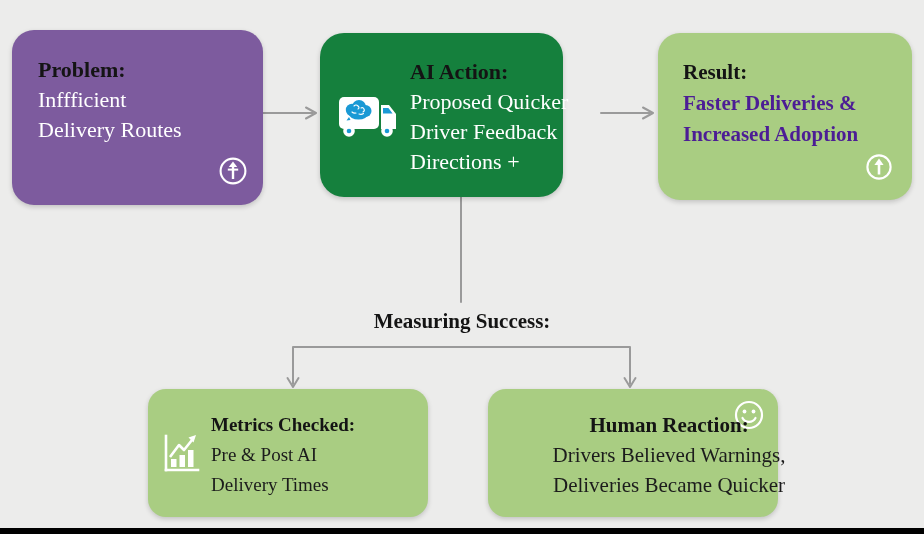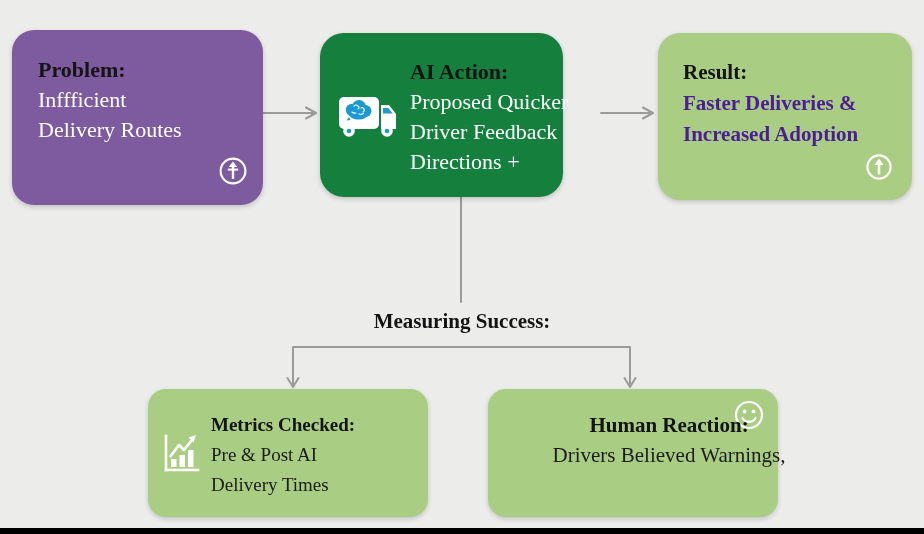--- a/index.html
+++ b/index.html
@@ -161,17 +161,18 @@
       <svg width="32" height="32" viewBox="0 0 32 32">
         <circle cx="16" cy="16" r="13" fill="none" stroke="#ffffff" stroke-width="2.2"></circle>
         <circle cx="11.5" cy="12.5" r="1.9" fill="#ffffff"></circle>
         <circle cx="20.5" cy="12.5" r="1.9" fill="#ffffff"></circle>
         <path d="M9.5,19 a7.4,7.4 0 0 0 13,0" fill="none" stroke="#ffffff" stroke-width="2.2" stroke-linecap="round"></path>
       </svg>
     </span>
     <div class="txt t-human">
       <div class="heading">Human Reaction:</div>
       <div class="body-dark">Drivers Believed Warnings,</div>
+      <div class="body-dark">Deliveries Became Quicker</div>
     </div>
   </div>
 
   <div class="bottom-bar"></div>
 </div>
 
 </body></html>

